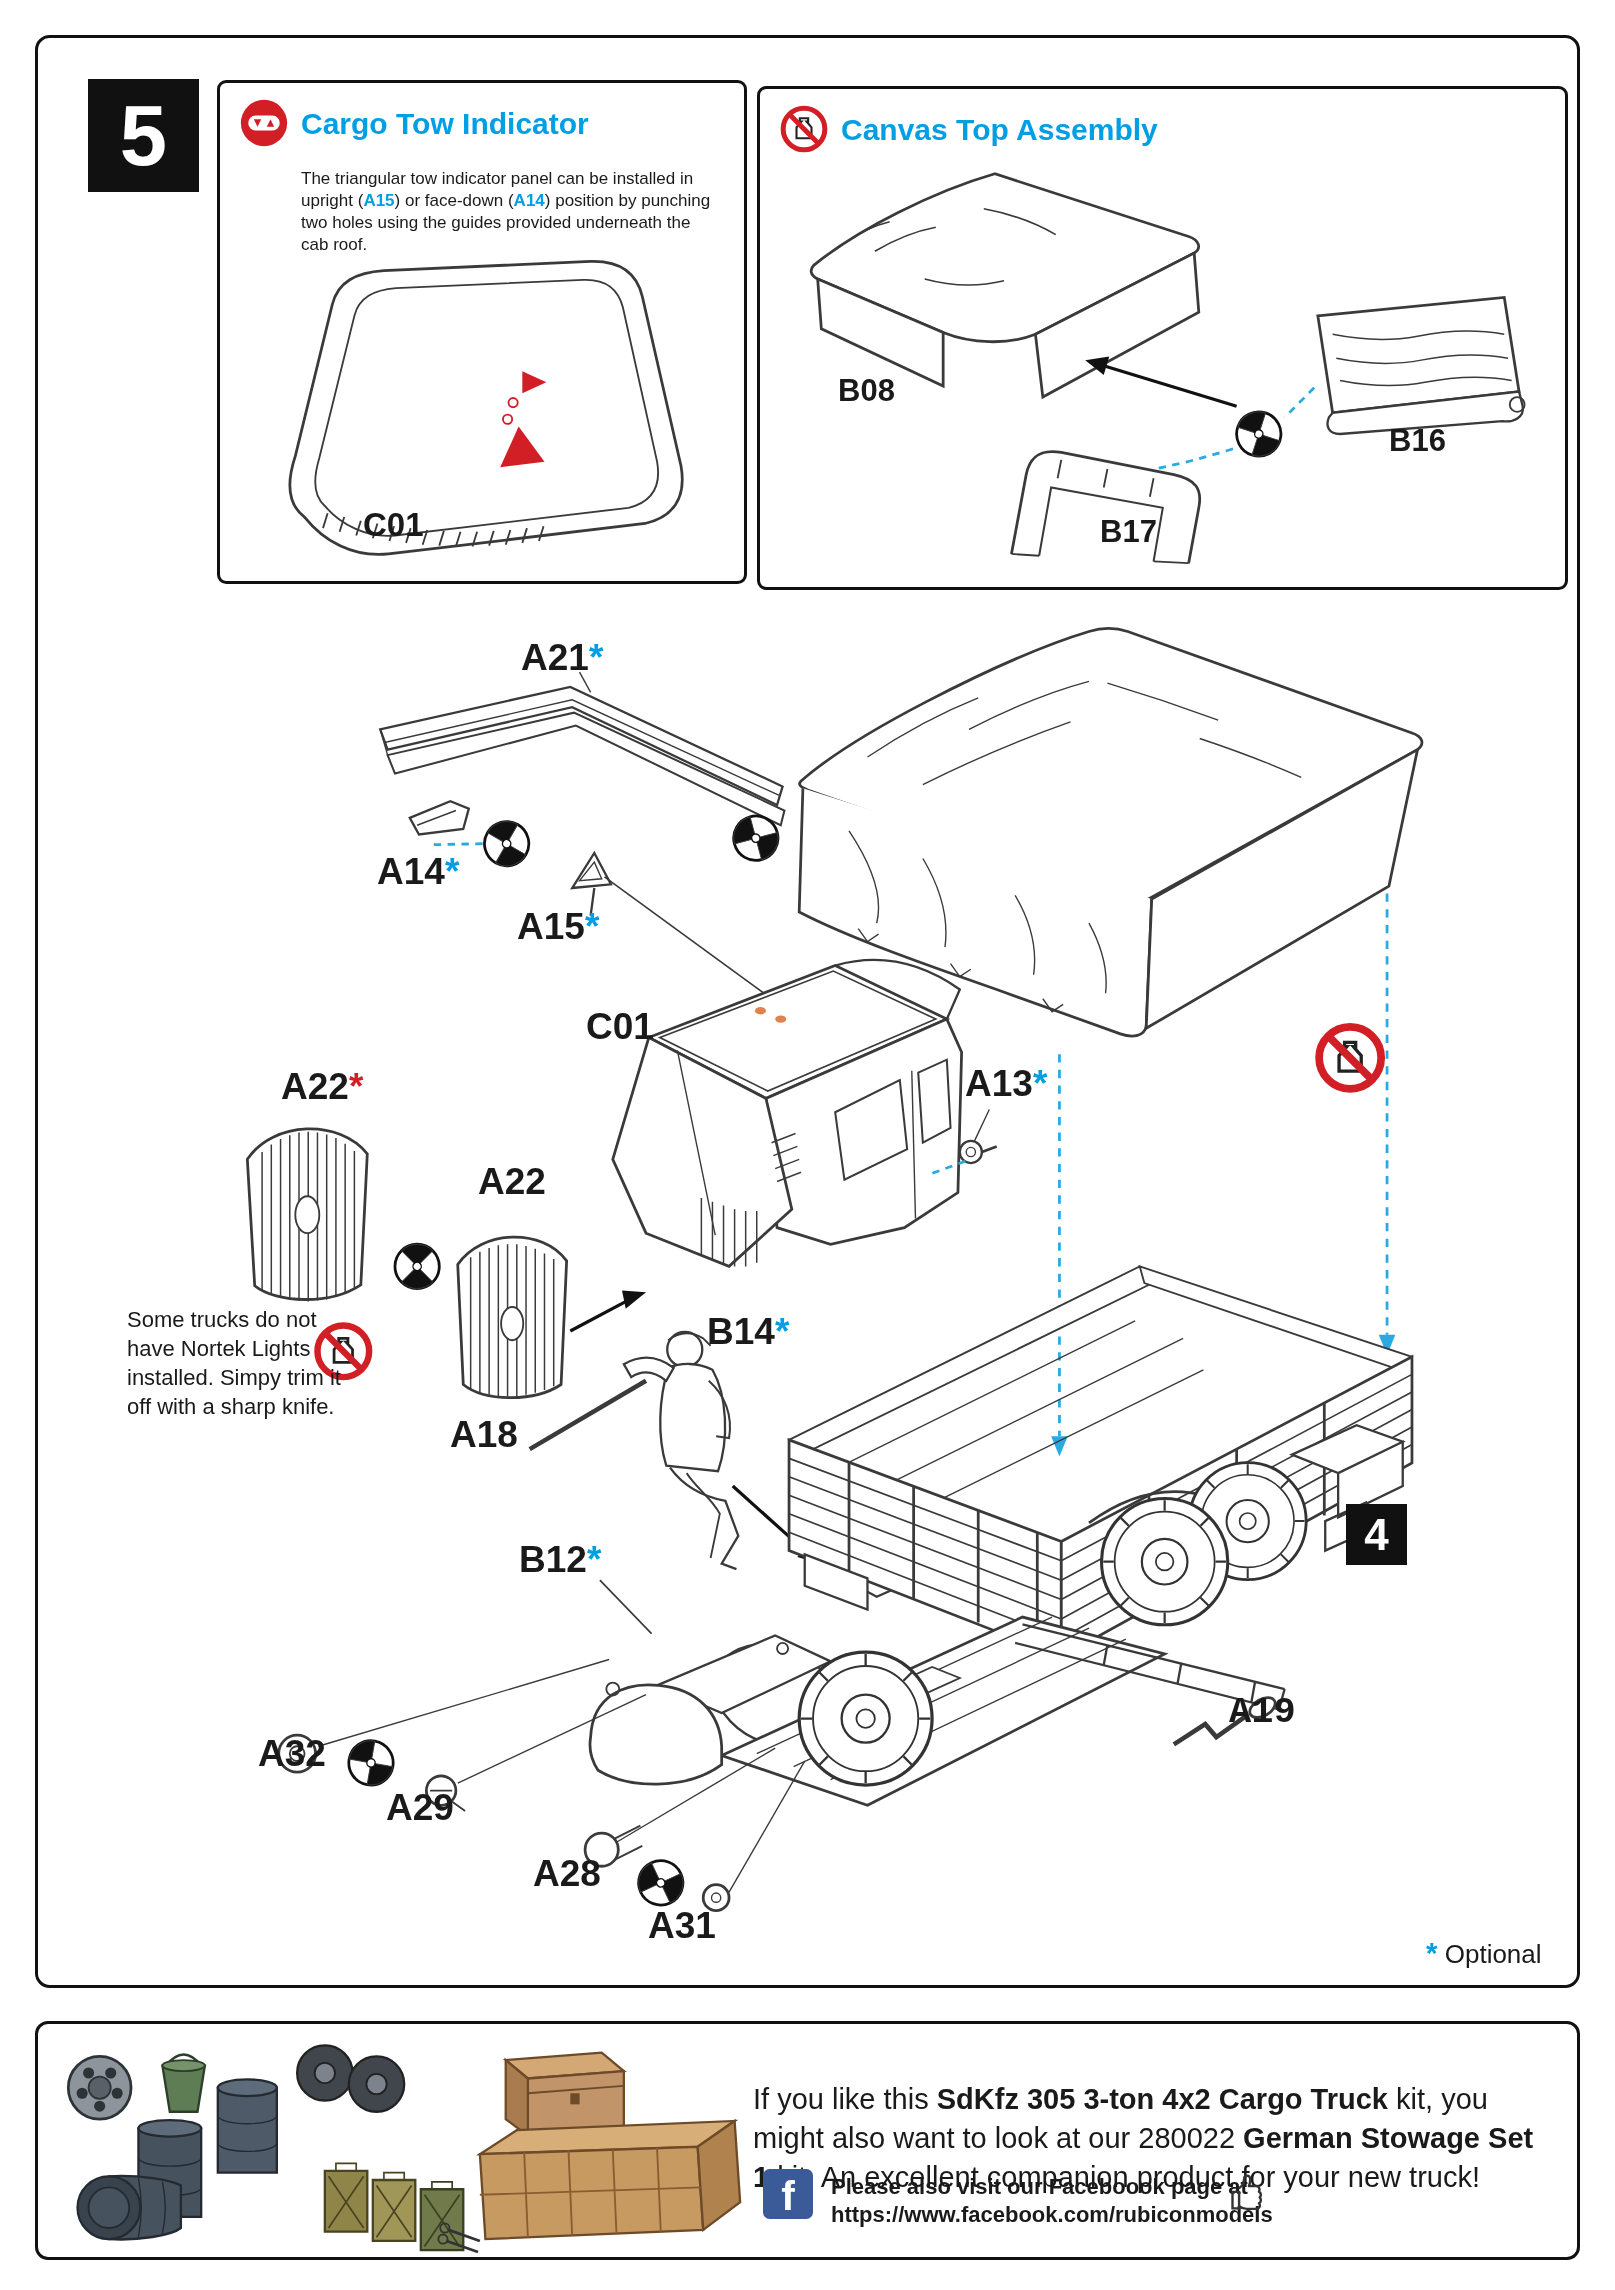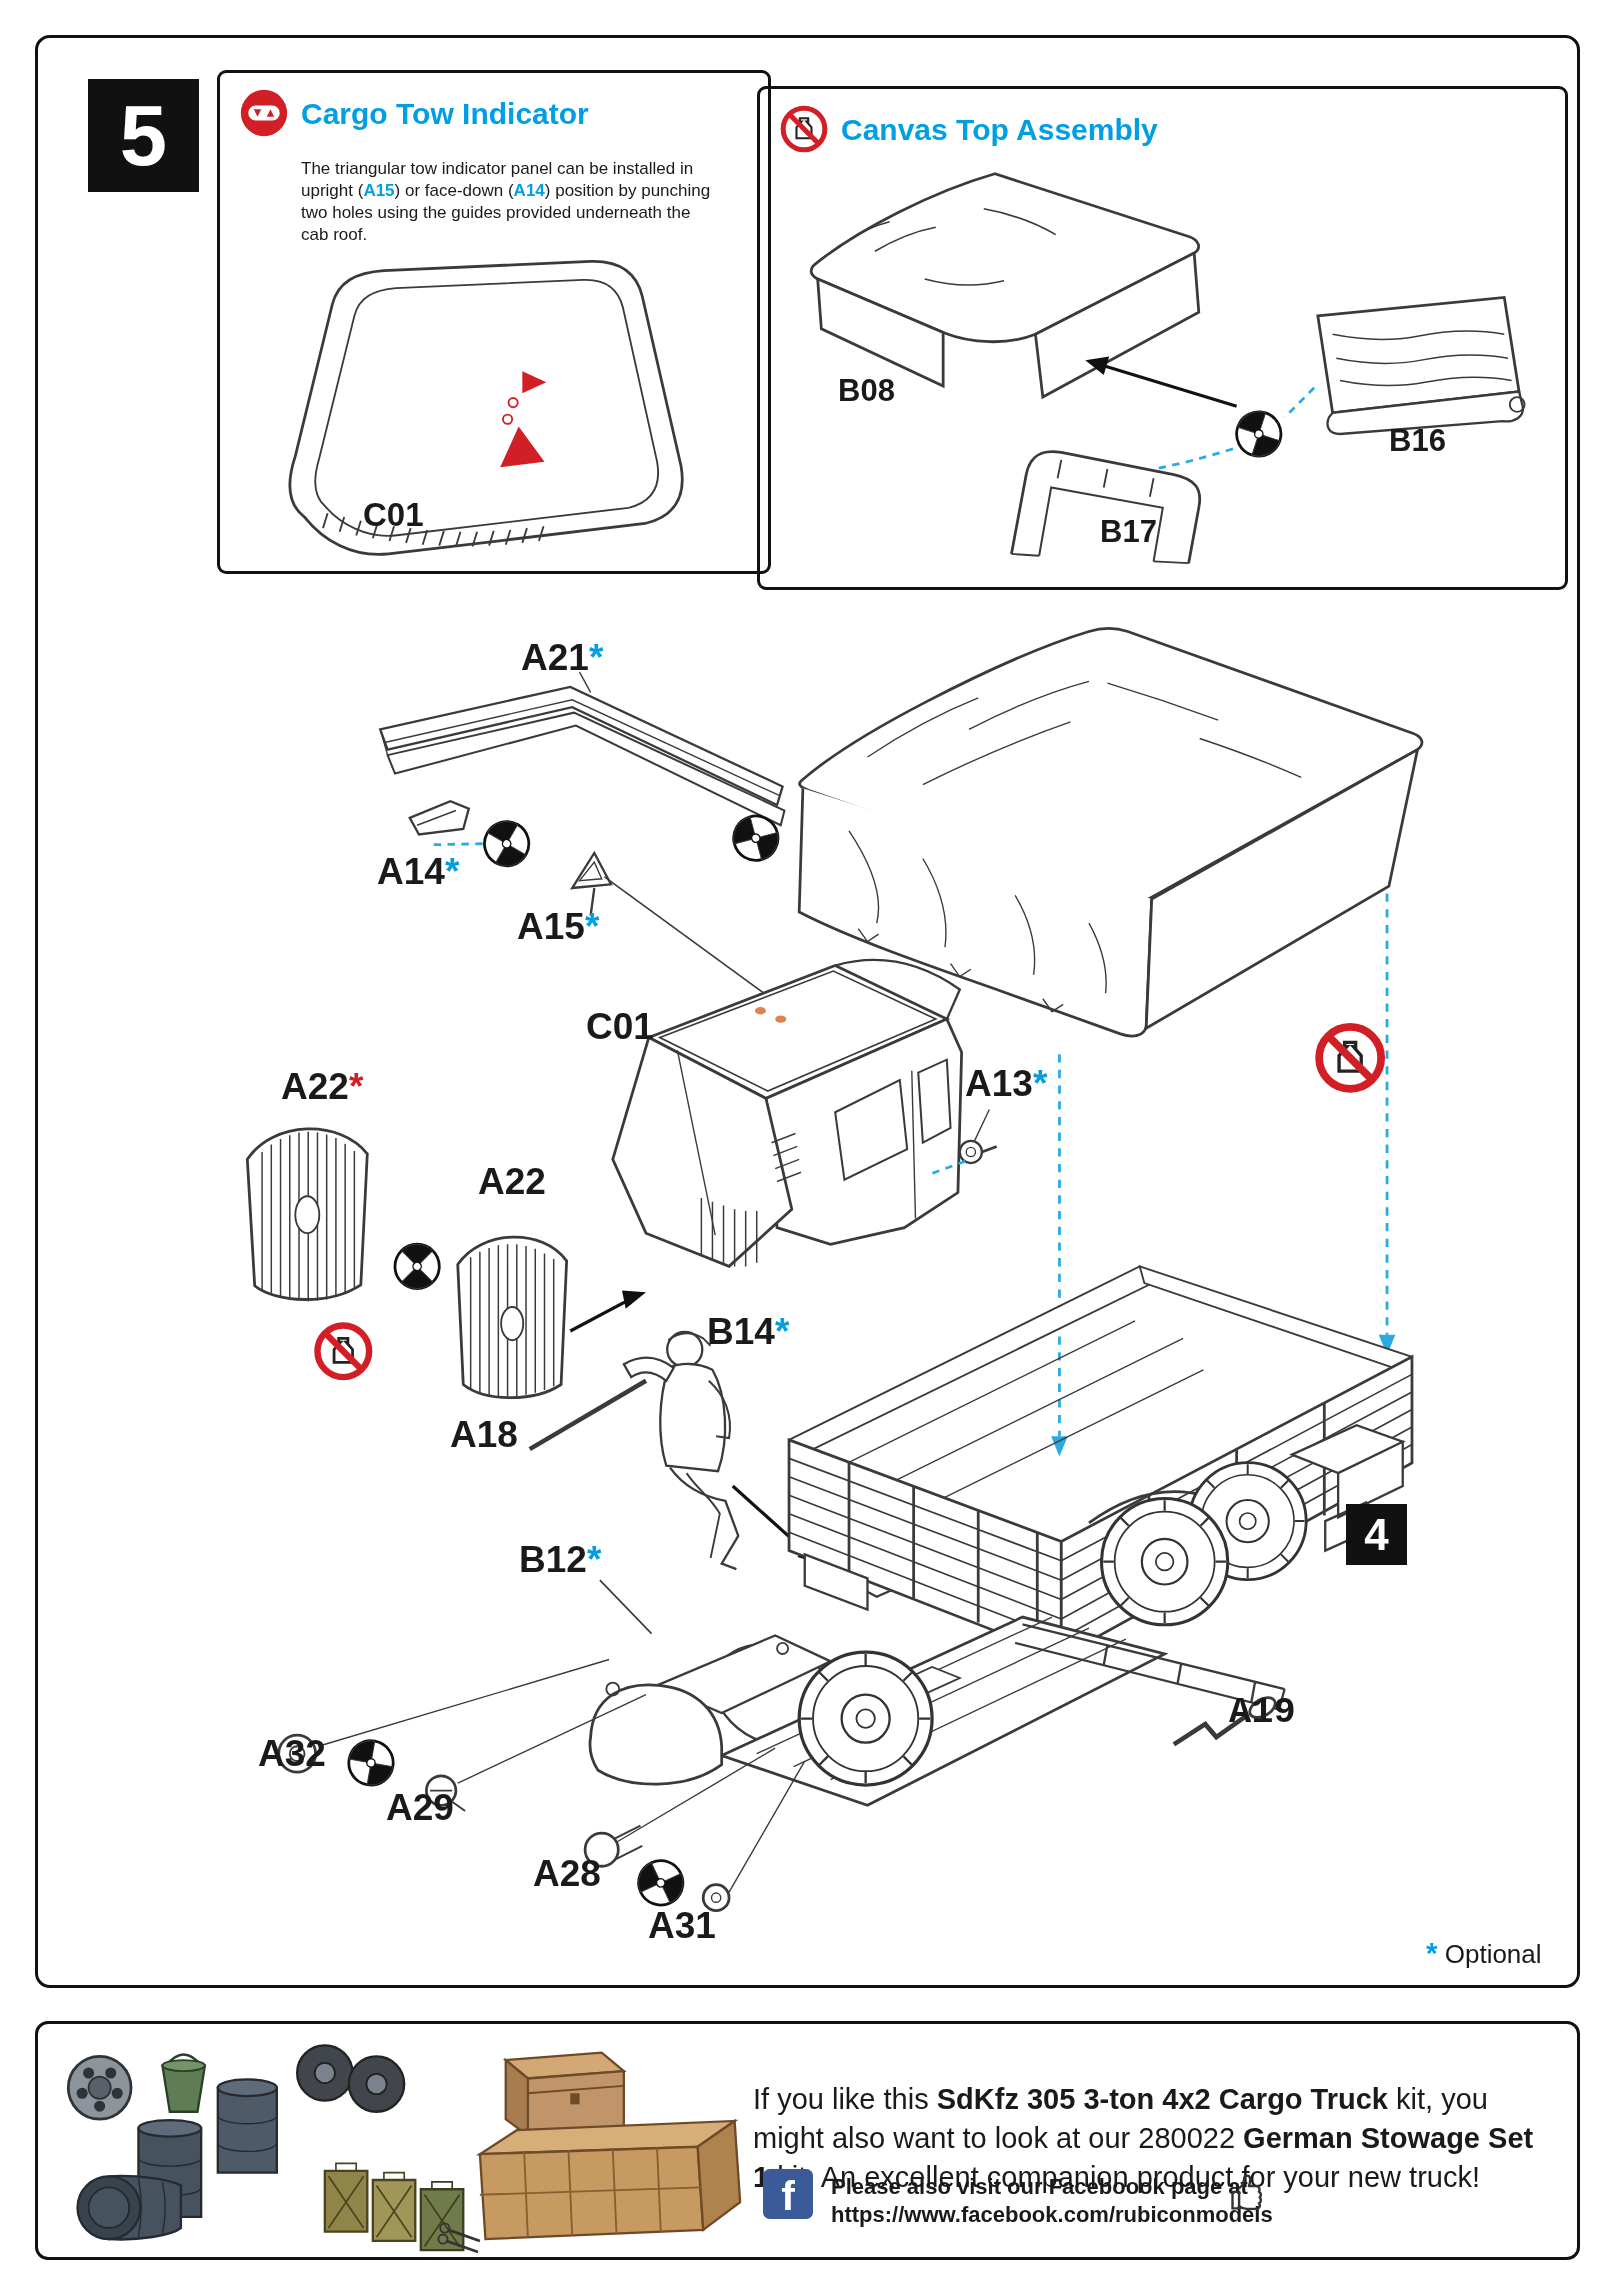--- a/index.html
+++ b/index.html
@@ -2,21 +2,21 @@
 <html style="font-size:14.8px"><head>
 <meta charset="utf-8">
 <style>
   html,body{margin:0;padding:0;background:#e8e8e8;}
   .page{position:relative;width:1615px;height:2291px;background:#fff;font-family:"Liberation Sans",sans-serif;color:#1a1a1a;overflow:hidden;margin:0 auto;}
   .art{position:absolute;left:0;top:0;z-index:1;}
   .panel{position:absolute;border:3.7px solid #111;border-radius:14.8px;background:transparent;z-index:2;}
   .main-panel{left:35px;top:35px;width:1539px;height:1947px;}
   .footer-panel{left:35px;top:2021px;width:1539px;height:233px;border-radius:13px;}
   .info-box{position:absolute;border:3.2px solid #111;border-radius:9.2px;z-index:3;}
-  .box1{left:217px;top:70px;width:524px;height:498px;padding-left:24px;}
+  .box1{left:217px;top:80px;width:524px;height:498px;}
   .box2{left:757px;top:86px;width:805px;height:498px;}
   .step-badge{position:absolute;background:#111;color:#fff;display:flex;align-items:center;justify-content:center;font-weight:bold;z-index:4;}
   .step5{left:88px;top:79px;width:111px;height:113px;font-size:85px;}
   .step4{left:1346px;top:1504px;width:61px;height:61px;font-size:44px;}
   .box-icon{position:absolute;left:18.5px;top:14.8px;}
   .box-title{position:absolute;left:81px;top:24px;font-size:30px;font-weight:bold;color:#009fe3;white-space:nowrap;}
   .box-text{position:absolute;left:81px;top:68px;width:421px;font-size:17px;line-height:1.3;}
   .note-text{position:absolute;left:402px;top:13px;width:384px;font-size:24px;line-height:1.28;z-index:4;}
   .accent{color:#009fe3;font-weight:bold;}
   .red{color:#d21f26;font-weight:bold;}
@@ -331,20 +331,21 @@
   <div class="part-label" style="left:478px;top:1161px;"><span>A22</span><span class="star accent"></span></div>
   <div class="part-label" style="left:707px;top:1311px;"><span>B14</span><span class="star accent">*</span></div>
   <div class="part-label" style="left:450px;top:1414px;"><span>A18</span><span class="star accent"></span></div>
   <div class="part-label" style="left:519px;top:1539px;"><span>B12</span><span class="star accent">*</span></div>
   <div class="part-label" style="left:258px;top:1733px;"><span>A32</span><span class="star accent"></span></div>
   <div class="part-label" style="left:386px;top:1787px;"><span>A29</span><span class="star accent"></span></div>
   <div class="part-label" style="left:533px;top:1853px;"><span>A28</span><span class="star accent"></span></div>
   <div class="part-label" style="left:648px;top:1905px;"><span>A31</span><span class="star accent"></span></div>
   <div class="part-label" style="left:1229px;top:1691px;font-family:Liberation Mono, monospace;"><span>A19</span><span class="star accent"></span></div>
 
+  <div class="nortek-note">Some trucks do not have Nortek Lights installed.  Simpy trim it off with a sharp knife.</div>
   <div class="optional-note"><span class="star accent">*</span> <span>Optional</span></div>
 
   <p class="promo-text"><span>If you like this </span><b>SdKfz 305 3-ton 4x2 Cargo Truck</b><span> kit, you might also want to look at our 280022 </span><b>German Stowage Set 1</b><span> kit.  An excellent companion product for your new truck!</span></p>
 
   <div class="fb-icon">f</div>
   <div class="fb-lines">
     <div class="l1">Please also visit our Faceboook page at</div>
     <div class="url">https://www.facebook.com/rubiconmodels</div>
   </div>
 

